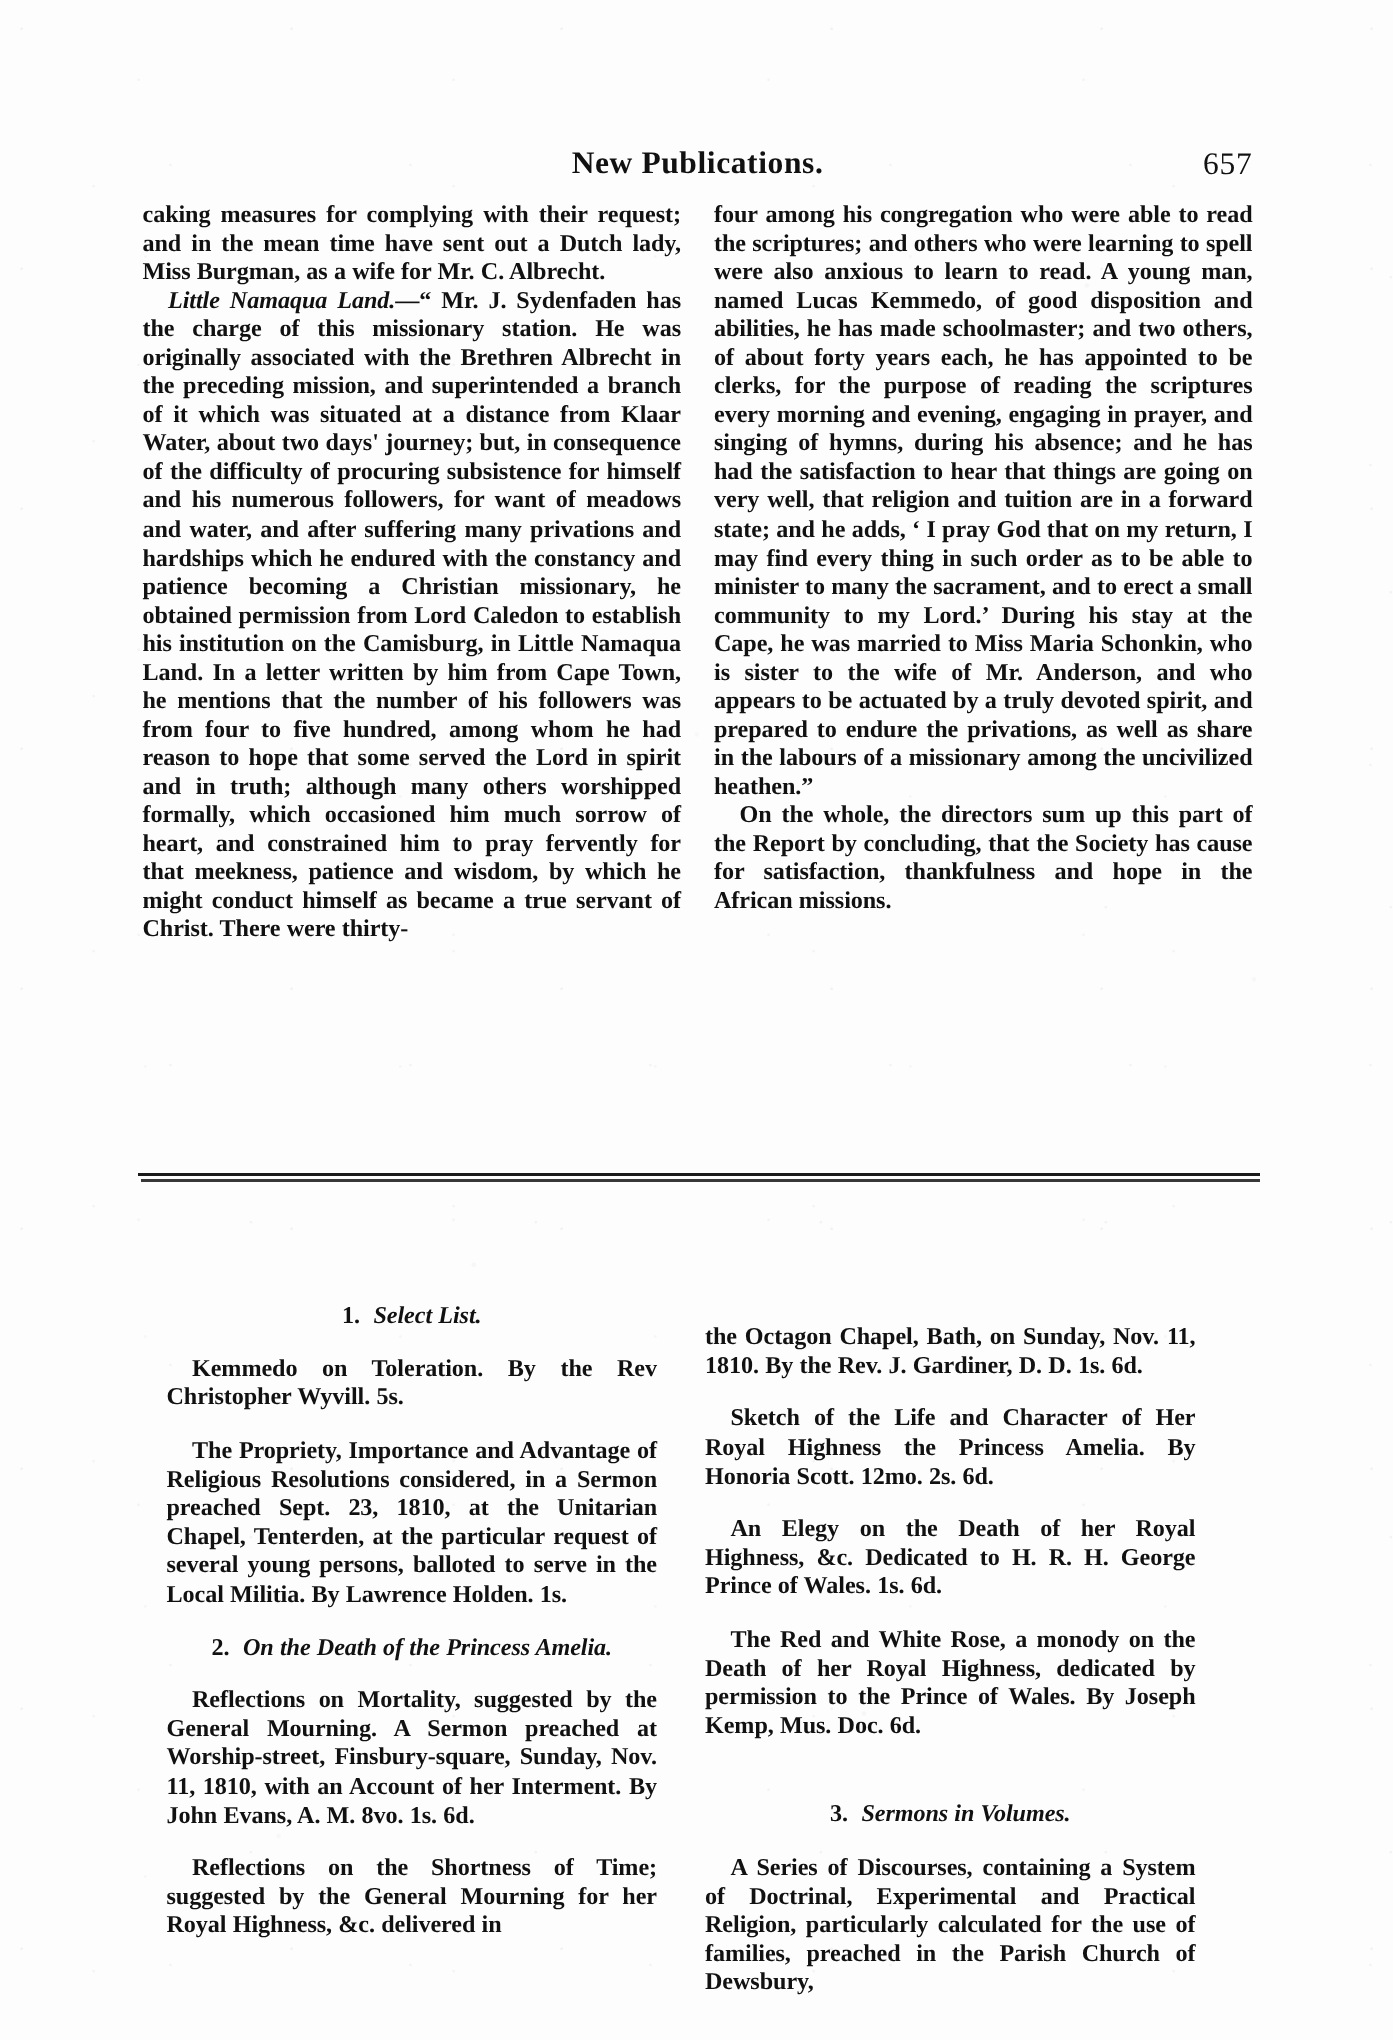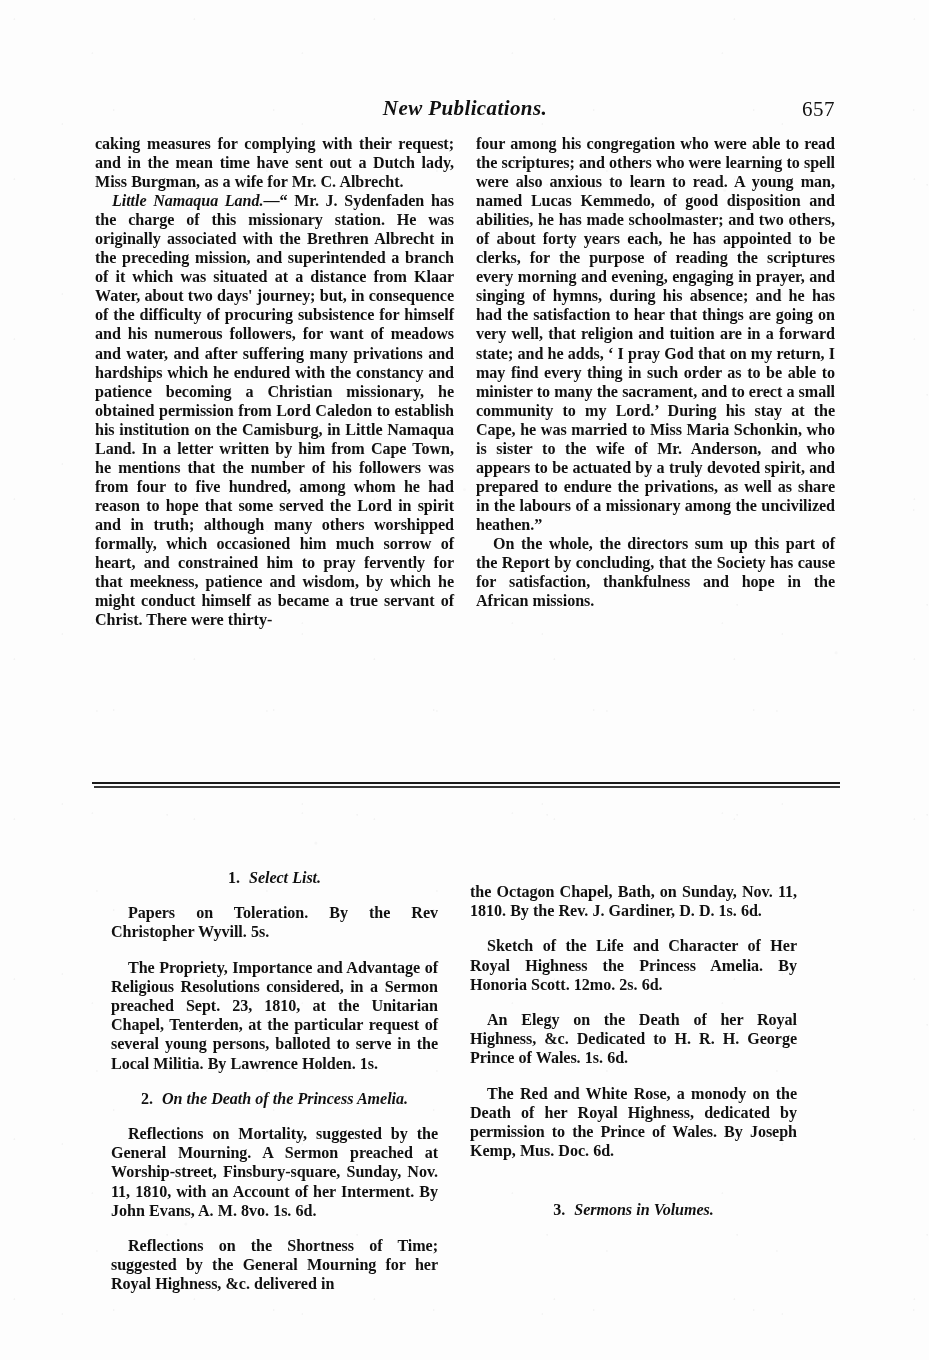--- a/index.html
+++ b/index.html
@@ -34,21 +34,20 @@
     left: 95px;
     top: 96px;
     width: 740px;
     height: 34px;
   }
   .head-title {
     position: absolute;
     left: 0;
     right: 0;
     text-align: center;
-    font-style: italic;
     font-weight: 700;
     font-size: 21px;
     letter-spacing: 0.4px;
     font-family: "Liberation Serif", "DejaVu Serif", serif;
   }
   .head-folio {
     position: absolute;
     right: 0;
     top: 1px;
     font-size: 21px;
@@ -211,33 +210,34 @@
     <div class="r2"></div>
   </div>
 
   <div class="section-heading">
   </div>
 
   <div class="list-columns">
 
     <div class="col">
       <p class="subhead"><span class="num">1.</span><span>Select List.</span></p>
-      <p class="indent">Papers on Toleration. By the Rev Christopher Wyvill. 5s.</p>
+      <p class="indent">Kemmedo on Toleration. By the Rev Christopher Wyvill. 5s.</p>
       <p class="indent">The Propriety, Importance and Advantage of Religious Resolutions considered, in a Sermon preached Sept. 23, 1810, at the Unitarian Chapel, Tenterden, at the particular request of several young persons, balloted to serve in the Local Militia. By Lawrence Holden. 1s.</p>
       <p class="subhead"><span class="num">2.</span><span>On the Death of the Princess Amelia.</span></p>
       <p class="indent">Reflections on Mortality, suggested by the General Mourning. A Sermon preached at Worship-street, Finsbury-square, Sunday, Nov. 11, 1810, with an Account of her Interment. By John Evans, A. M. 8vo. 1s. 6d.</p>
       <p class="indent">Reflections on the Shortness of Time; suggested by the General Mourning for her Royal Highness, &amp;c. delivered in</p>
     </div>
 
     <div class="col">
       <p class="hang">the Octagon Chapel, Bath, on Sunday, Nov. 11, 1810. By the Rev. J. Gardiner, D. D. 1s. 6d.</p>
       <p class="indent">Sketch of the Life and Character of Her Royal Highness the Princess Amelia. By Honoria Scott. 12mo. 2s. 6d.</p>
       <p class="indent">An Elegy on the Death of her Royal Highness, &amp;c. Dedicated to H. R. H. George Prince of Wales. 1s. 6d.</p>
       <p class="indent">The Red and White Rose, a monody on the Death of her Royal Highness, dedicated by permission to the Prince of Wales. By Joseph Kemp, Mus. Doc. 6d.</p>
       <div class="spacer-md"></div>
       <p class="subhead"><span class="num">3.</span><span>Sermons in Volumes.</span></p>
+      <p class="indent">A Series of Discourses, containing a System of Doctrinal, Experimental and Practical Religion, particularly calculated for the use of families, preached in the Parish Church of Dewsbury,</p>
     </div>
 
   </div>
 
   <div class="speckle"></div>
 
 </div>
 
 </body></html>

